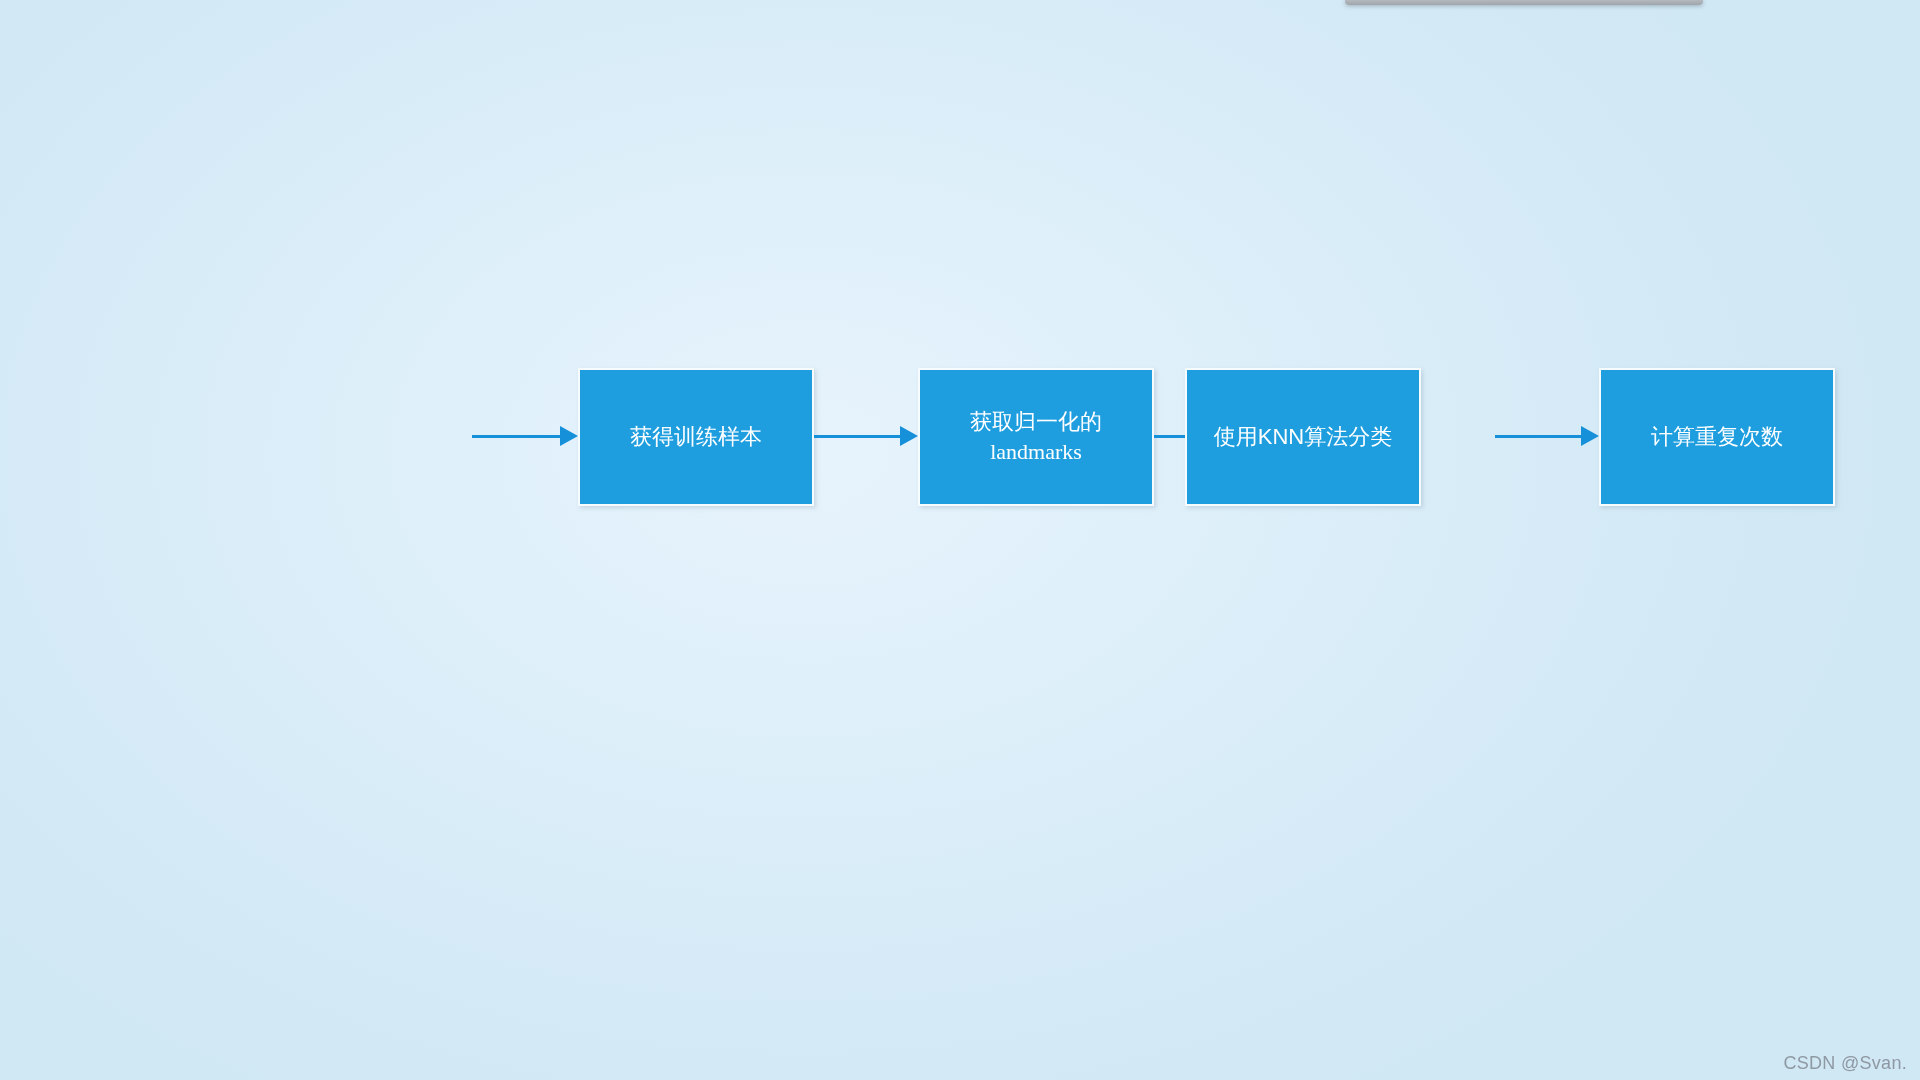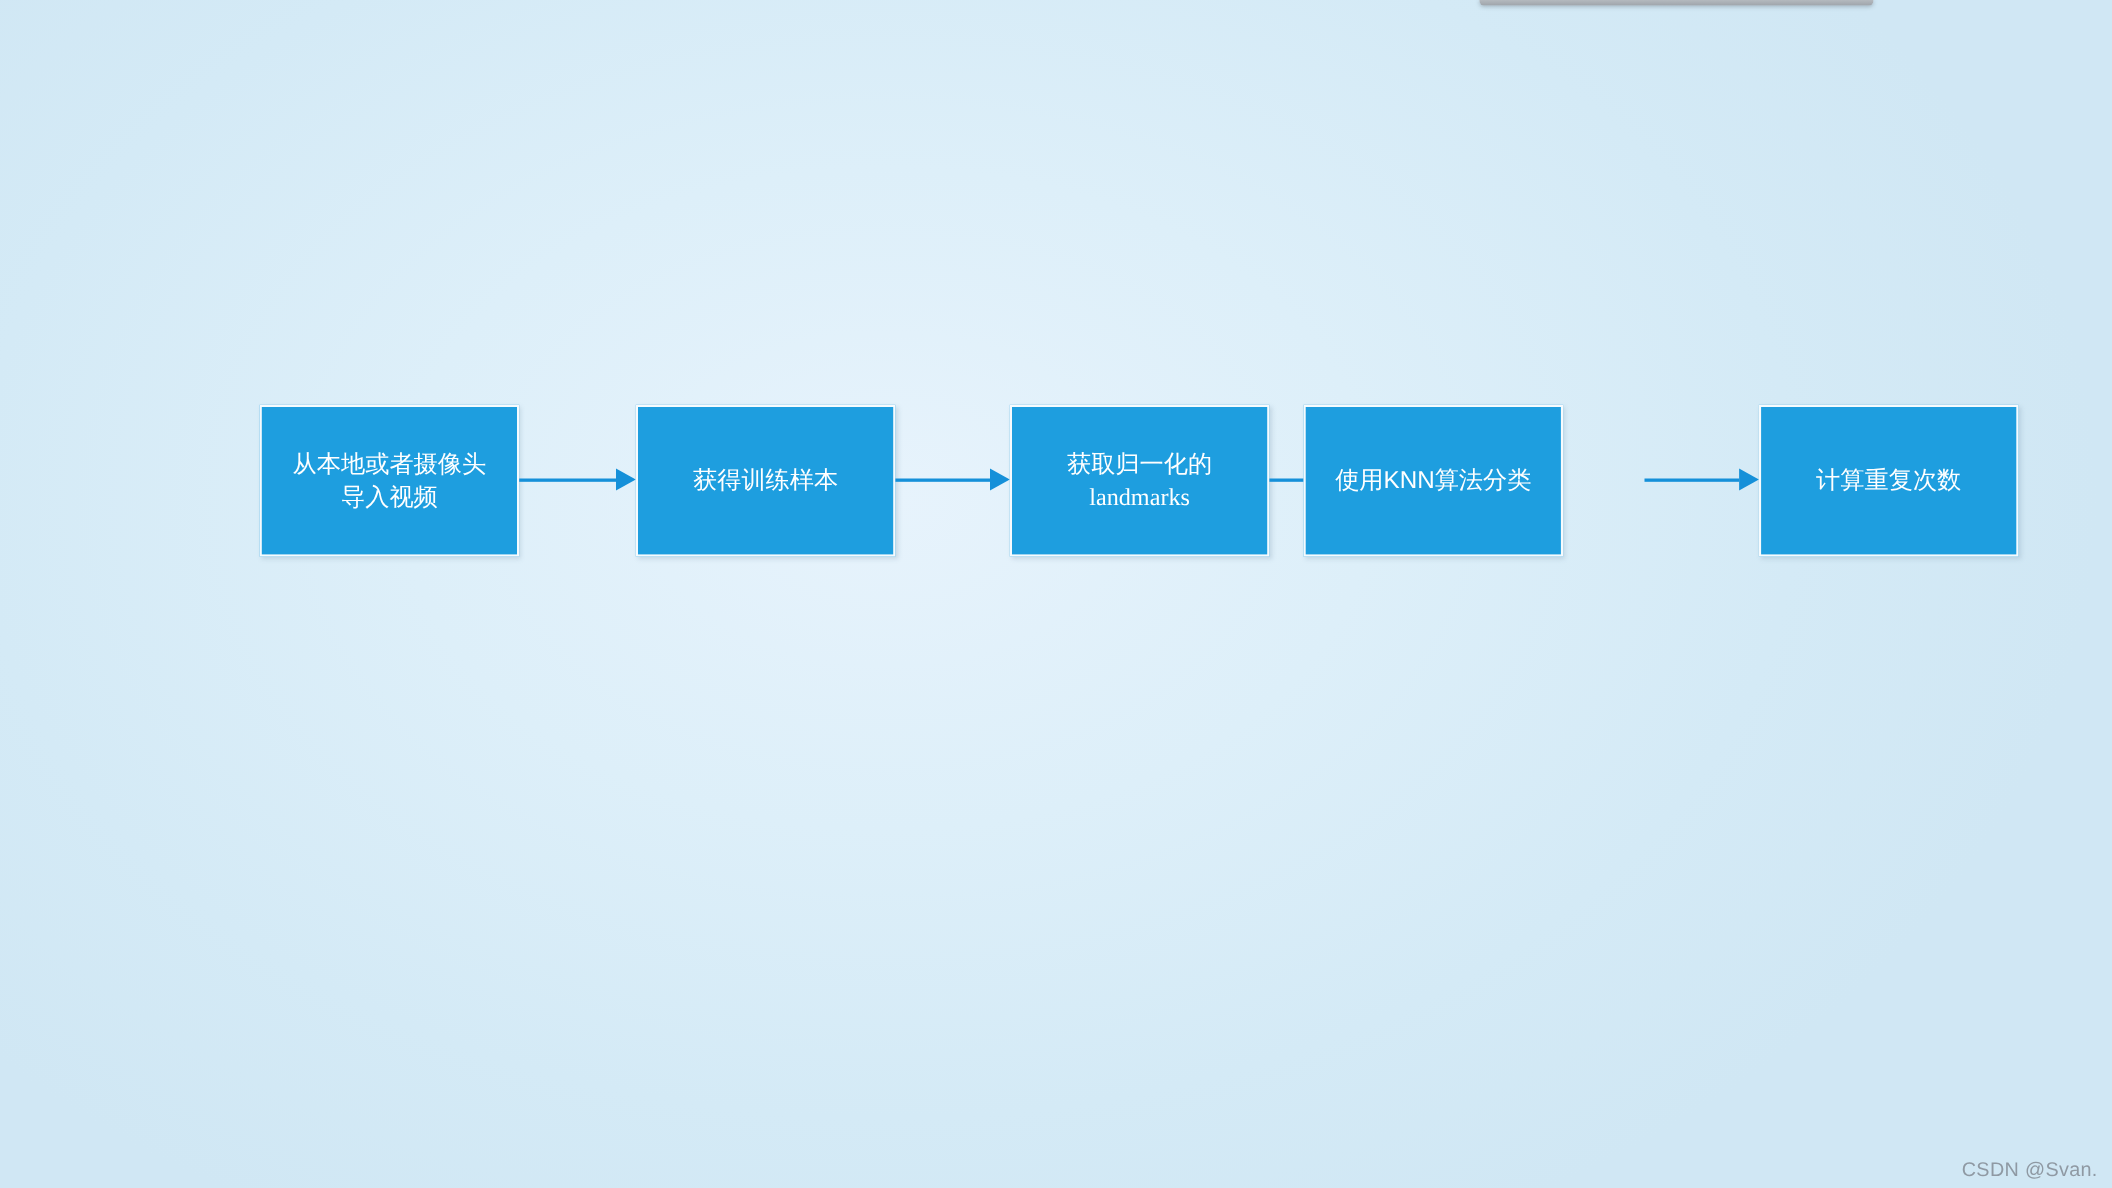--- a/index.html
+++ b/index.html
@@ -89,24 +89,20 @@
     letter-spacing: 0.3px;
   }
 </style>
 </head>
 <body>
 
 <div class="canvas">
 
   <div class="top-fragment"></div>
 
-  <div class="node node-1">
-    <span>从本地或者摄像头</span>
-    <span>导入视频</span>
-  </div>
 
   <div class="arrow-line line-1"></div>
   <div class="arrow-head head-1"></div>
 
   <div class="node node-2">
     <span>获得训练样本</span>
   </div>
 
   <div class="arrow-line line-2"></div>
   <div class="arrow-head head-2"></div>

